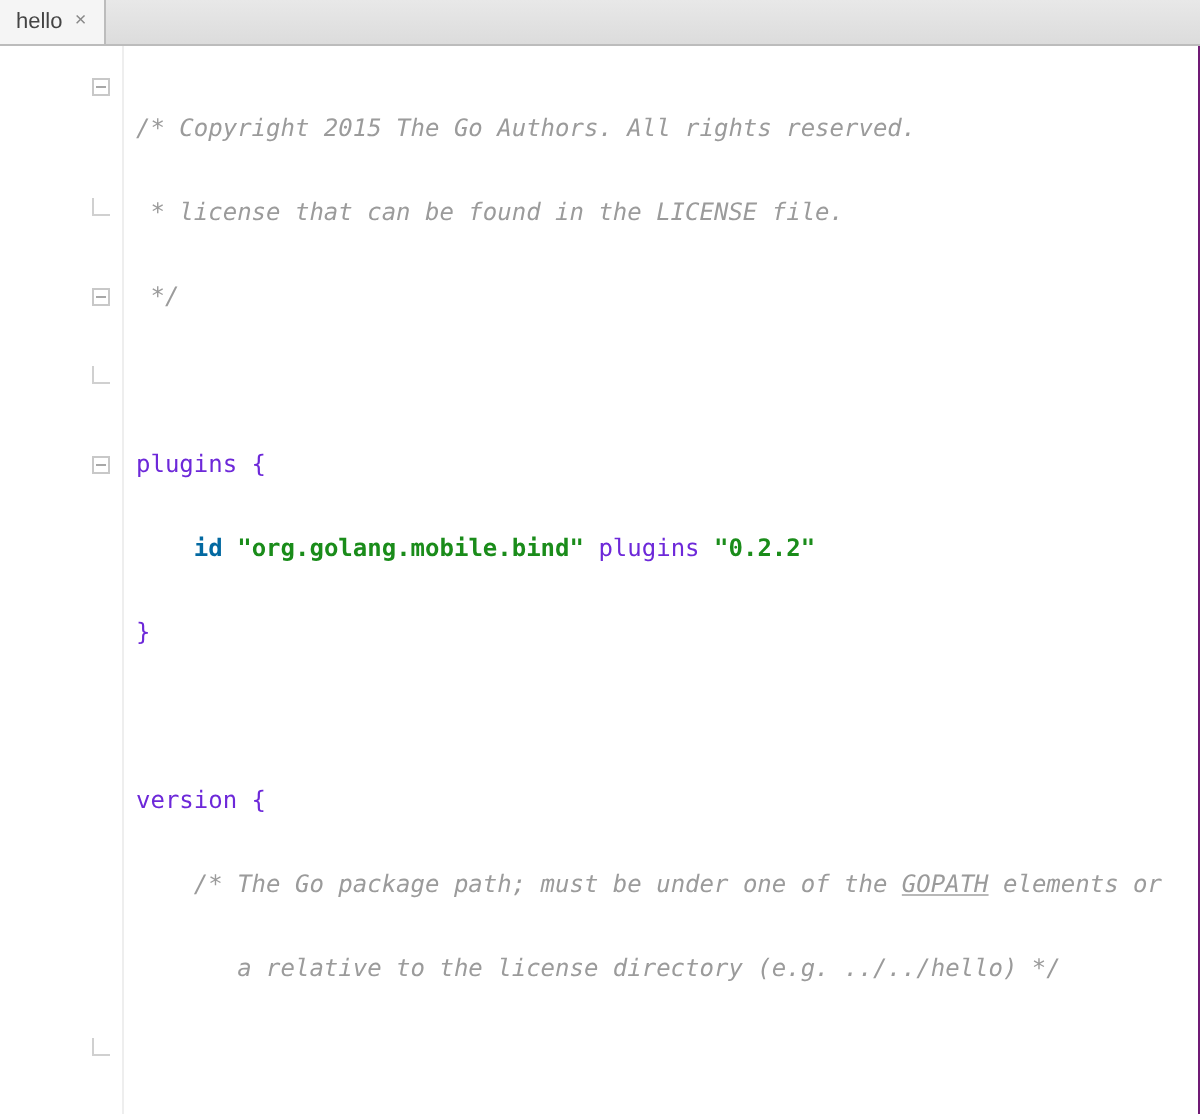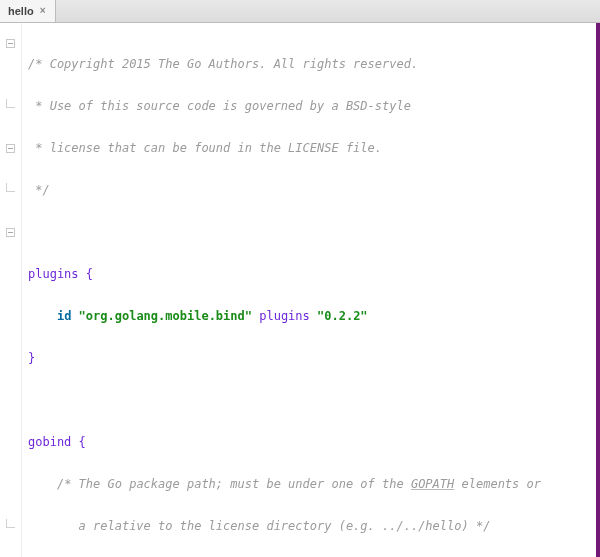--- a/index.html
+++ b/index.html
@@ -20,37 +20,37 @@
     font-size: 11px;
   }
   .tab {
     display: flex;
     align-items: center;
     gap: 5px;
     padding: 0 8px;
     background: #f5f5f5;
     border-right: 1px solid #bcbcbc;
     color: #444;
-    font-weight: bold;
   }
   .tab .close {
     width: 8px; height: 8px;
     display: inline-flex;
     align-items: center;
     justify-content: center;
     color: #888;
     font-size: 10px;
     line-height: 1;
     cursor: pointer;
   }
   .editor {
     display: flex;
     height: 534px;
     background: #fff;
-    border-right: 4px solid #701a75;
+    border-right: 1px solid #701a75;
+    padding-left: 40px;
   }
   .gutter {
     width: 22px;
     flex: 0 0 22px;
     background: #fff;
     border-right: 1px solid #eee;
     padding-top: 10px;
   }
   .gutter .gline {
     height: 21px;
@@ -138,29 +138,28 @@
       <div class="gline"></div>
       <div class="gline"></div>
       <div class="gline"></div>
       <div class="gline"></div>
       <div class="gline">
         <span class="fold bracket"></span>
       </div>
     </div>
   <div class="code">
 <div class="line"><span class="comment">/* Copyright 2015 The Go Authors. All rights reserved.</span></div>
-<div class="line"><span class="comment"> * Use of this source code is governed by a BSD-style</span></div>
 <div class="line"><span class="comment"> * license that can be found in the LICENSE file.</span></div>
 <div class="line"><span class="comment"> */</span></div>
 <div class="line"></div>
 <div class="line"><span class="id">plugins {</span></div>
 <div class="line"><span>    </span><span class="kw">id</span><span> </span><span class="str">"org.golang.mobile.bind"</span><span class="id"> plugins </span><span class="str">"0.2.2"</span></div>
 <div class="line"><span class="id">}</span></div>
 <div class="line"></div>
-<div class="line"><span class="id">gobind {</span></div>
+<div class="line"><span class="id">version {</span></div>
 <div class="line"><span>    </span><span class="comment">/* The Go package path; must be under one of the </span><span class="comment under">GOPATH</span><span class="comment"> elements or</span></div>
 <div class="line"><span class="comment">       a relative to the license directory (e.g. ../../hello) */</span></div>
 
 
 
 
 
 
 
 

